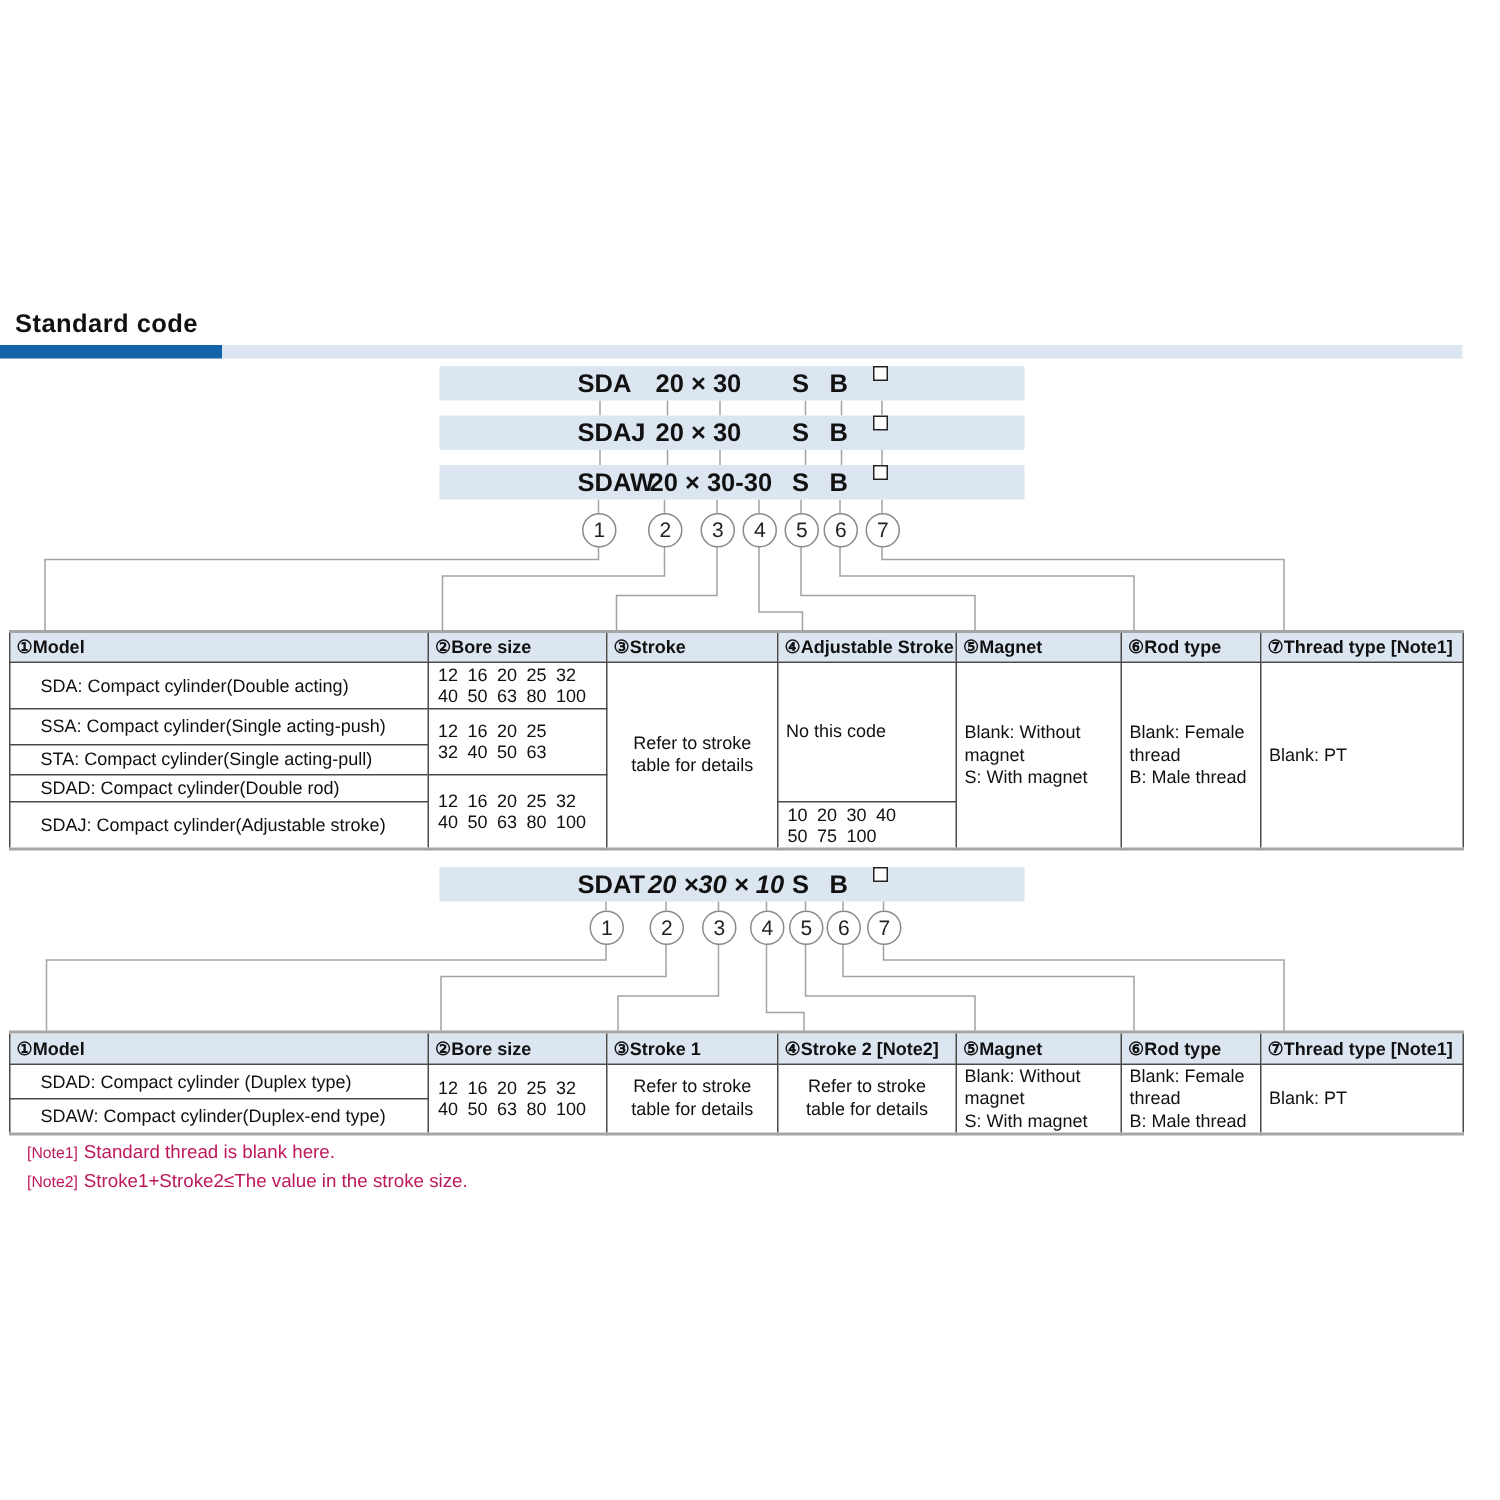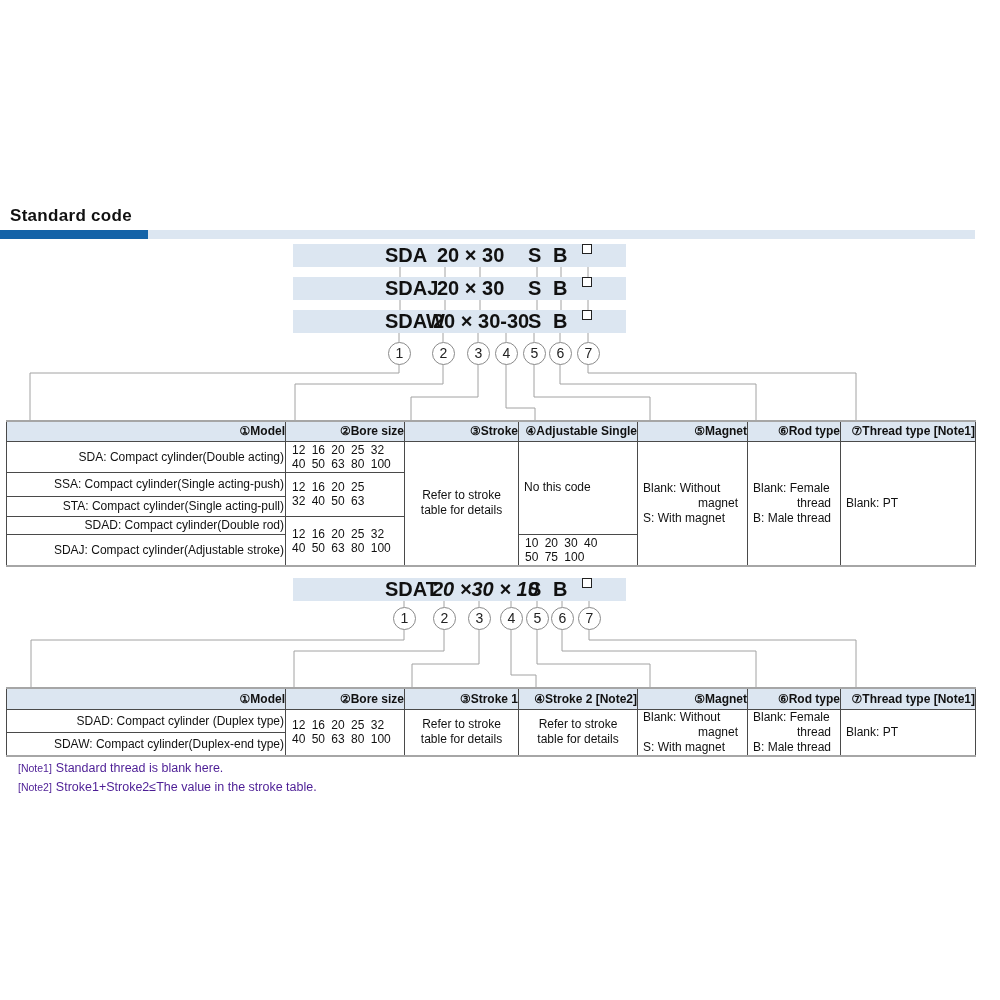--- a/index.html
+++ b/index.html
@@ -9,22 +9,22 @@
   }
   
   .page-title{
     position:absolute;left:10px;top:206px;font-size:17px;font-weight:bold;
     letter-spacing:.3px;color:#111;
   }
   .rule-dark{position:absolute;left:0;top:230px;width:148px;height:9px;background:var(--accent-dark,#1463a8);}
   .rule-light{position:absolute;left:148px;top:230px;width:827px;height:9px;background:var(--accent-light,#dce6f1);}
   
   .code-bar{
-    position:absolute;left:293px;width:333px;height:23px;
-    background:var(--accent-light,#dce6f1);font-size:20px;font-weight:bold;line-height:23px;
+    position:absolute;left:293px;width:390px;height:23px;
+    background:var(--accent-light,#dce6f1);font-size:17px;font-weight:bold;line-height:23px;
   }
   .code-bar span{position:absolute;top:0;white-space:nowrap;}
   .tk-model{left:92px;}
   .tk-size-a{left:144px;}
   .tk-size-b{left:140px;}
   .tk-size-c{left:139px;font-style:italic;}
   .tk-s{left:235px;}
   .tk-b{left:260px;}
   .sq{
     position:absolute;left:289px;top:7px;width:8px;height:8px;
@@ -38,32 +38,32 @@
   
   #wires{position:absolute;left:0;top:0;}
   
   table.spec{
     position:absolute;left:6px;width:969px;border-collapse:collapse;table-layout:fixed;
     border-top:2px solid #a6a6a6;border-bottom:2px solid #a6a6a6;
     font-size:12px;color:#111;
   }
   table.spec td,table.spec th{border:1px solid #4a4a4a;overflow:hidden;vertical-align:middle;}
   table.spec th{
-    background:var(--accent-light,#dce6f1);font-weight:bold;text-align:right;
+    background:var(--accent-light,#dce6f1);font-weight:bold;text-align:left;
     padding:0 0 0 4px;font-size:12px;white-space:nowrap;
   }
-  td.model{padding-left:3px;text-align:right;}
+  td.model{padding-left:20px;text-align:left;}
   td.num{padding-left:6px;line-height:14px;}
   td.num .ln{white-space:nowrap;word-spacing:3px;}
   td.center{text-align:center;line-height:15px;}
   td.pad{padding:0 5px;line-height:15px;}
   td.pad .ln{white-space:nowrap;}
-  td.pad .ln.right{text-align:right;padding-right:4px;}
-  
-  .note{position:absolute;left:18px;font-size:12.5px;color:#4c1d95;white-space:nowrap;}
+  td.pad .ln.right{text-align:left;padding-right:4px;}
+  
+  .note{position:absolute;left:18px;font-size:12.5px;color:#be185d;white-space:nowrap;}
   .note .lbl{font-size:10.5px;margin-right:4px;}
 </style>
 </head>
 <body>
 
 <div id="page">
 
   <div class="page-title">Standard code</div>
   <div class="rule-dark"></div>
   <div class="rule-light"></div>
@@ -135,21 +135,21 @@
       <col style="width:119px">
         <col style="width:110px">
         <col style="width:93px">
         <col style="width:135px">
     </colgroup>
     <tbody>
         <tr style="height:20px">
       <th>①Model</th>
       <th>②Bore size</th>
       <th>③Stroke</th>
-      <th>④Adjustable Single</th>
+      <th>④Adjustable Stroke</th>
       <th>⑤Magnet</th>
       <th>⑥Rod type</th>
       <th>⑦Thread type [Note1]</th>
     </tr>
     <tr style="height:29px">
       <td class="model">SDA: Compact cylinder(Double acting)</td>
       <td class="num">
         <div class="ln">12 16 20 25 32</div>
         <div class="ln">40 50 63 80 100</div>
       </td>
@@ -268,16 +268,16 @@
     <tr style="height:24px">
       <td class="model">SDAW: Compact cylinder(Duplex-end type)</td>
     </tr>
   </tbody>
     </table>
 
   <div class="note" style="top:761px">
     <span class="lbl">[Note1]</span><span>Standard thread is blank here.</span>
   </div>
   <div class="note" style="top:780px">
-    <span class="lbl">[Note2]</span><span>Stroke1+Stroke2≤The value in the stroke table.</span>
+    <span class="lbl">[Note2]</span><span>Stroke1+Stroke2≤The value in the stroke size.</span>
   </div>
 
 </div>
 
 </body></html>

